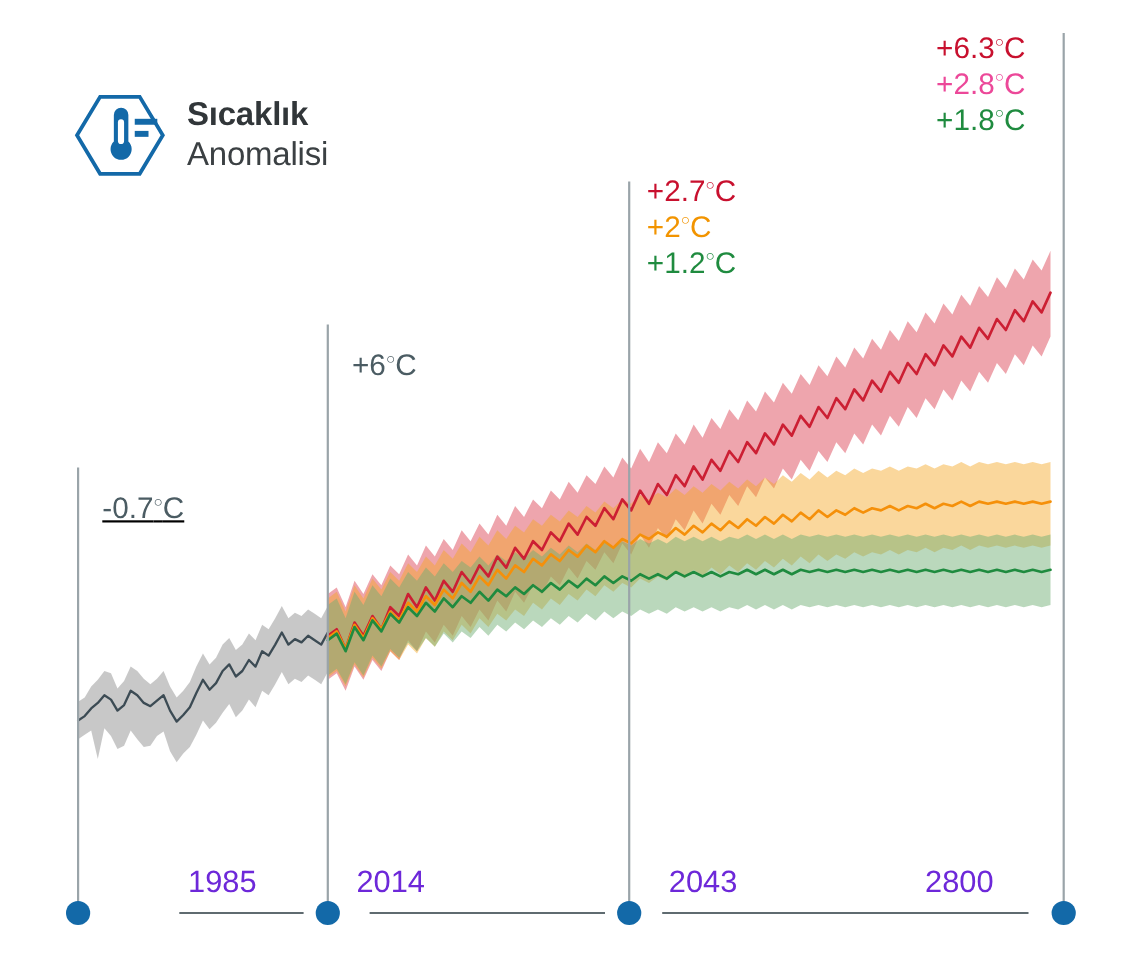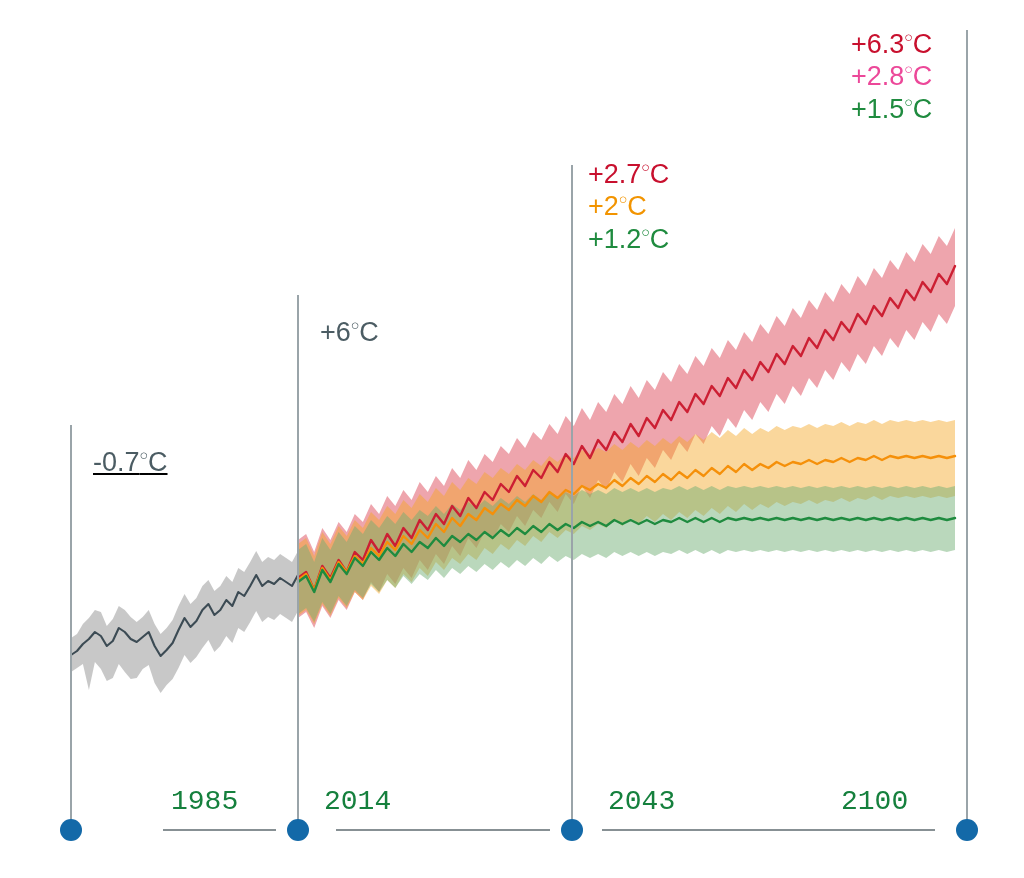--- a/index.html
+++ b/index.html
@@ -81,23 +81,22 @@
   .deg-sup {
     font-size: 0.72em;
     vertical-align: 0.52em;
     letter-spacing: 0;
   }
 
   
   .year-label {
     position: absolute;
     font-size: 28px;
-    color: #15803d;
+    color: #6d28d9;
     white-space: nowrap;
-    font-family: Liberation Mono, monospace;
   }
 </style>
 </head>
 <body>
 
 <div id="stage">
 
   <svg id="chart-svg" viewBox="0 0 1024 878">
     <g id="bands-group">
         <path d="M71.0 638.0 L77.0 634.0 L82.9 624.0 L88.9 618.0 L94.9 610.0 L100.9 612.0 L106.8 626.0 L112.8 619.0 L118.8 606.0 L124.8 610.0 L130.7 617.0 L136.7 622.0 L142.7 617.0 L148.7 610.0 L154.6 624.0 L160.6 634.0 L166.6 628.0 L172.6 620.0 L178.5 606.0 L184.5 594.0 L190.5 604.0 L196.4 598.0 L202.4 586.0 L208.4 580.0 L214.4 591.0 L220.3 586.0 L226.3 576.0 L232.3 582.0 L238.3 568.0 L244.2 572.0 L250.2 562.0 L256.2 551.0 L262.2 562.0 L268.1 557.0 L274.1 560.0 L280.1 554.0 L286.1 558.0 L292.0 562.0 L298.0 551.0 L298.0 611.0 L292.0 622.0 L286.1 618.0 L280.1 614.0 L274.1 620.0 L268.1 617.0 L262.2 622.0 L256.2 611.0 L250.2 622.0 L244.2 632.0 L238.3 628.0 L232.3 643.0 L226.3 636.0 L220.3 646.0 L214.4 652.0 L208.4 640.0 L202.4 648.0 L196.4 657.0 L190.5 663.0 L184.5 655.0 L178.5 668.0 L172.6 679.0 L166.6 685.0 L160.6 693.0 L154.6 683.0 L148.7 665.0 L142.7 669.0 L136.7 678.0 L130.7 679.0 L124.8 672.0 L118.8 664.0 L112.8 678.0 L106.8 681.0 L100.9 669.0 L94.9 662.0 L88.9 690.0 L82.9 664.0 L77.0 668.0 L71.0 672.0 Z" fill="#9a9a9a" fill-opacity="0.55" stroke="none"></path>
@@ -121,40 +120,53 @@
         <line x1="163" y1="830" x2="276" y2="830" stroke="#5f6b70" stroke-width="1.6"></line>
         <line x1="336" y1="830" x2="550" y2="830" stroke="#5f6b70" stroke-width="1.6"></line>
         <line x1="602" y1="830" x2="935" y2="830" stroke="#5f6b70" stroke-width="1.6"></line>
         <circle cx="71" cy="830" r="11" fill="#1369a8"></circle>
         <circle cx="298" cy="830" r="11" fill="#1369a8"></circle>
         <circle cx="572" cy="830" r="11" fill="#1369a8"></circle>
         <circle cx="967" cy="830" r="11" fill="#1369a8"></circle>
       </g>
   </svg>
 
+  <div id="header">
+    <svg id="logo-icon" viewBox="0 0 86 78">
+      <polygon points="25,4 61,4 82,39 61,74 25,74 4,39" fill="none" stroke="#1369a8" stroke-width="3.4"></polygon>
+      <path d="M37.5,20.5 a6.6,6.6 0 0 1 13.2,0 l0,24.2 a9.6,9.6 0 1 1 -13.2,0 Z" fill="#1369a8"></path>
+      <rect x="41.2" y="24.5" width="5.6" height="22.5" rx="2.8" fill="#ffffff"></rect>
+      <rect x="56.5" y="24.0" width="20.5" height="5.4" fill="#1369a8"></rect>
+      <rect x="56.5" y="35.0" width="12.5" height="5.4" fill="#1369a8"></rect>
+    </svg>
+    <div id="title-block">
+      <div class="title-line1">Sıcaklık</div>
+      <div class="title-line2">Anomalisi</div>
+    </div>
+  </div>
 
   <div id="annotations-layer">
       <div class="anno-stack" style="left: 93px; top: 418px; text-decoration: underline;">
         <span class="anno-hist" style="color: rgb(75, 92, 99);"><span>-0.7</span><span class="deg-sup" style="font-size: 0.52em; vertical-align: 0.75em;">○</span><span>C</span></span>
       </div>
       <div class="anno-stack" style="left: 320px; top: 288px;">
         <span class="anno-hist" style="color: rgb(75, 92, 99);"><span>+6</span><span class="deg-sup" style="font-size: 0.52em; vertical-align: 0.75em;">○</span><span>C</span></span>
       </div>
       <div class="anno-stack" style="left: 588px; top: 158px;">
         <span style="color: rgb(200, 16, 46);"><span>+2.7</span><span class="deg-sup" style="font-size: 0.52em; vertical-align: 0.75em;">○</span><span>C</span></span>
         <span style="color: rgb(242, 148, 0);"><span>+2</span><span class="deg-sup" style="font-size: 0.52em; vertical-align: 0.75em;">○</span><span>C</span></span>
         <span style="color: rgb(31, 139, 63);"><span>+1.2</span><span class="deg-sup" style="font-size: 0.52em; vertical-align: 0.75em;">○</span><span>C</span></span>
       </div>
       <div class="anno-stack" style="left: 851px; top: 28px;">
         <span style="color: rgb(200, 16, 46);"><span>+6.3</span><span class="deg-sup" style="font-size: 0.52em; vertical-align: 0.75em;">○</span><span>C</span></span>
         <span style="color: #ec4899;"><span>+2.8</span><span class="deg-sup" style="font-size: 0.52em; vertical-align: 0.75em;">○</span><span>C</span></span>
-        <span style="color: rgb(31, 139, 63);"><span>+1.5</span><span class="deg-sup" style="font-size: 0.52em; vertical-align: 0.75em;">○</span><span>C</span></span>
+        <span style="color: rgb(31, 139, 63);"><span>+1.8</span><span class="deg-sup" style="font-size: 0.52em; vertical-align: 0.75em;">○</span><span>C</span></span>
       </div>
     </div>
 
   <div id="year-layer">
       <div class="year-label" style="left: 171px; top: 786px;">1985</div>
       <div class="year-label" style="left: 324px; top: 786px;">2014</div>
       <div class="year-label" style="left: 608px; top: 786px;">2043</div>
-      <div class="year-label" style="left: 841px; top: 786px;">2100</div>
+      <div class="year-label" style="left: 841px; top: 786px;">2800</div>
     </div>
 
 </div>
 
 </body></html>

